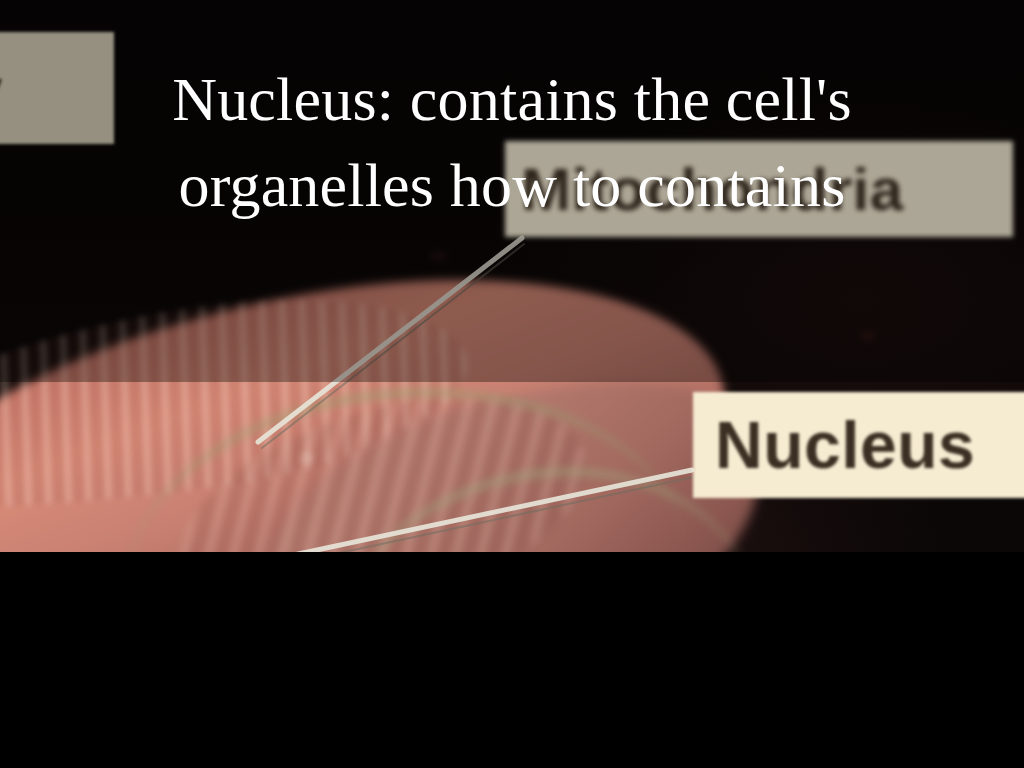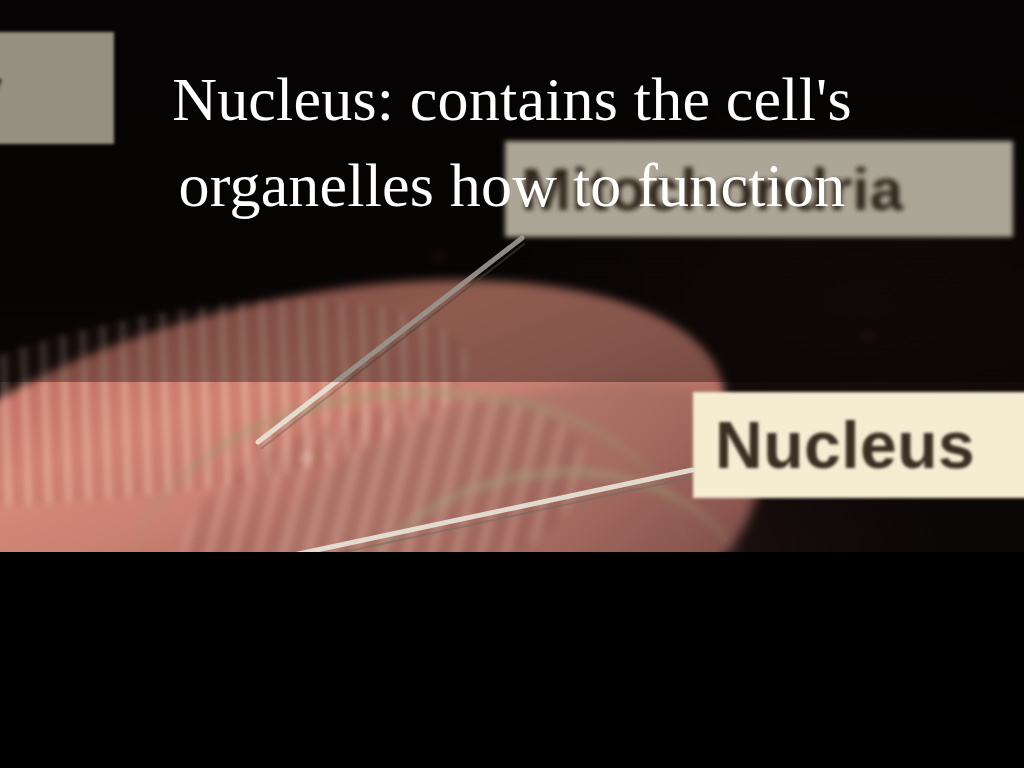--- a/index.html
+++ b/index.html
@@ -297,16 +297,16 @@
       <span>Nucleus</span>
     </div>
 
     <div class="photo-label" id="label-vacuole">
       <span>vacuol</span>
     </div>
   </div>
 
   <div id="caption">
     <span class="cap-line">Nucleus: contains the cell's</span>
-    <span class="cap-line">organelles how to function</span>
+    <span class="cap-line">organelles how to contains</span>
   </div>
 
 </div>
 
 </body></html>

